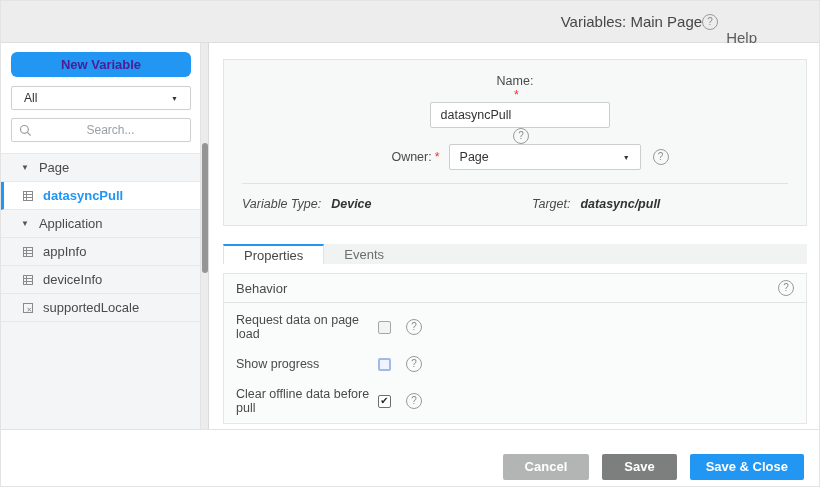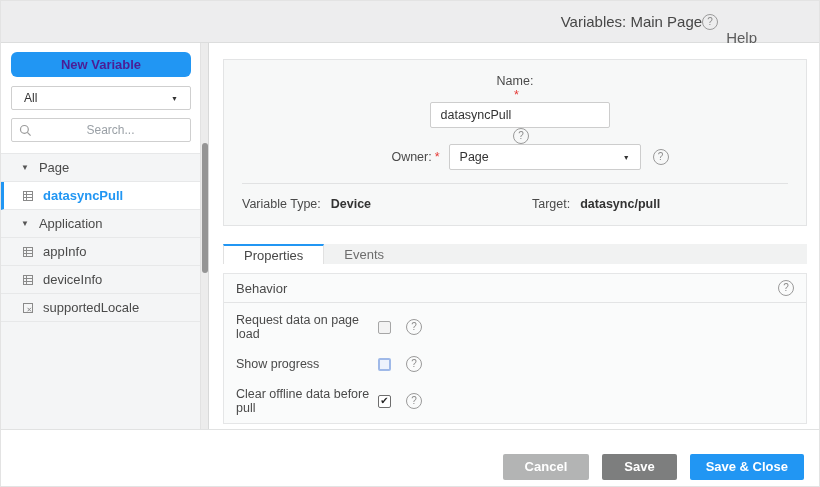--- a/index.html
+++ b/index.html
@@ -44,21 +44,21 @@
   .form-card { background:#f7f8f8; border:1px solid #e3e4e5; padding:14px 18px; }
   .form-row { display:flex; align-items:center;flex-direction:column; }
   .flabel { font-size:12.5px; color:#4a4a4a; }
   .req { color:#e53935; margin-left:3px; font-size:12.5px; }
   .txt-input { width:180px; height:26px; border:1px solid #cdcdcd; border-radius:2px; margin-left:9px; padding:0 10px; font-size:12.5px; font-family:inherit; color:#333; background:#fff; }
   .form-row .qicon { margin-left:12px; cursor:pointer; }
   .owner-group { display:flex; align-items:center; margin-left:30px; }
   .owner-select { width:192px; height:26px; margin-left:9px; background:#fff; border:1px solid #cdcdcd; border-radius:2px; display:flex; align-items:center; justify-content:space-between; padding:0 10px; font-size:12.5px; color:#333; cursor:pointer; }
   .card-div { border-top:1px solid #e1e2e3; margin:13px 0; }
   .info-row { display:flex; align-items:center; font-size:12.5px; }
-  .info-pair { display:flex; align-items:flex-end; }
+  .info-pair { display:flex; align-items:flex-end;font-style:italic; }
   .info-pair.first { width:290px; }
   .ivalue { font-weight:bold; color:#333; margin-left:10px; }
 
   .tabbar { display:flex; margin-top:18px; height:20px; background:#f1f2f2; align-items:stretch; }
   .tab { display:flex; align-items:center; padding:0 20px; font-size:13px; color:#6d6d6d; cursor:pointer; }
   .tab.active { background:#fff; border-top:2px solid #2196f3; border-left:1px solid #e1e1e1; border-right:1px solid #e1e1e1; color:#474747; }
 
   .section-card { margin-top:9px; background:#fafbfb; border:1px solid #e5e6e7; }
   .section-header { display:flex; align-items:center; justify-content:space-between; height:29px; padding:0 12px; border-bottom:1px solid #e3e4e5; }
   .section-title { font-size:13px; color:#4a4a4a; }

